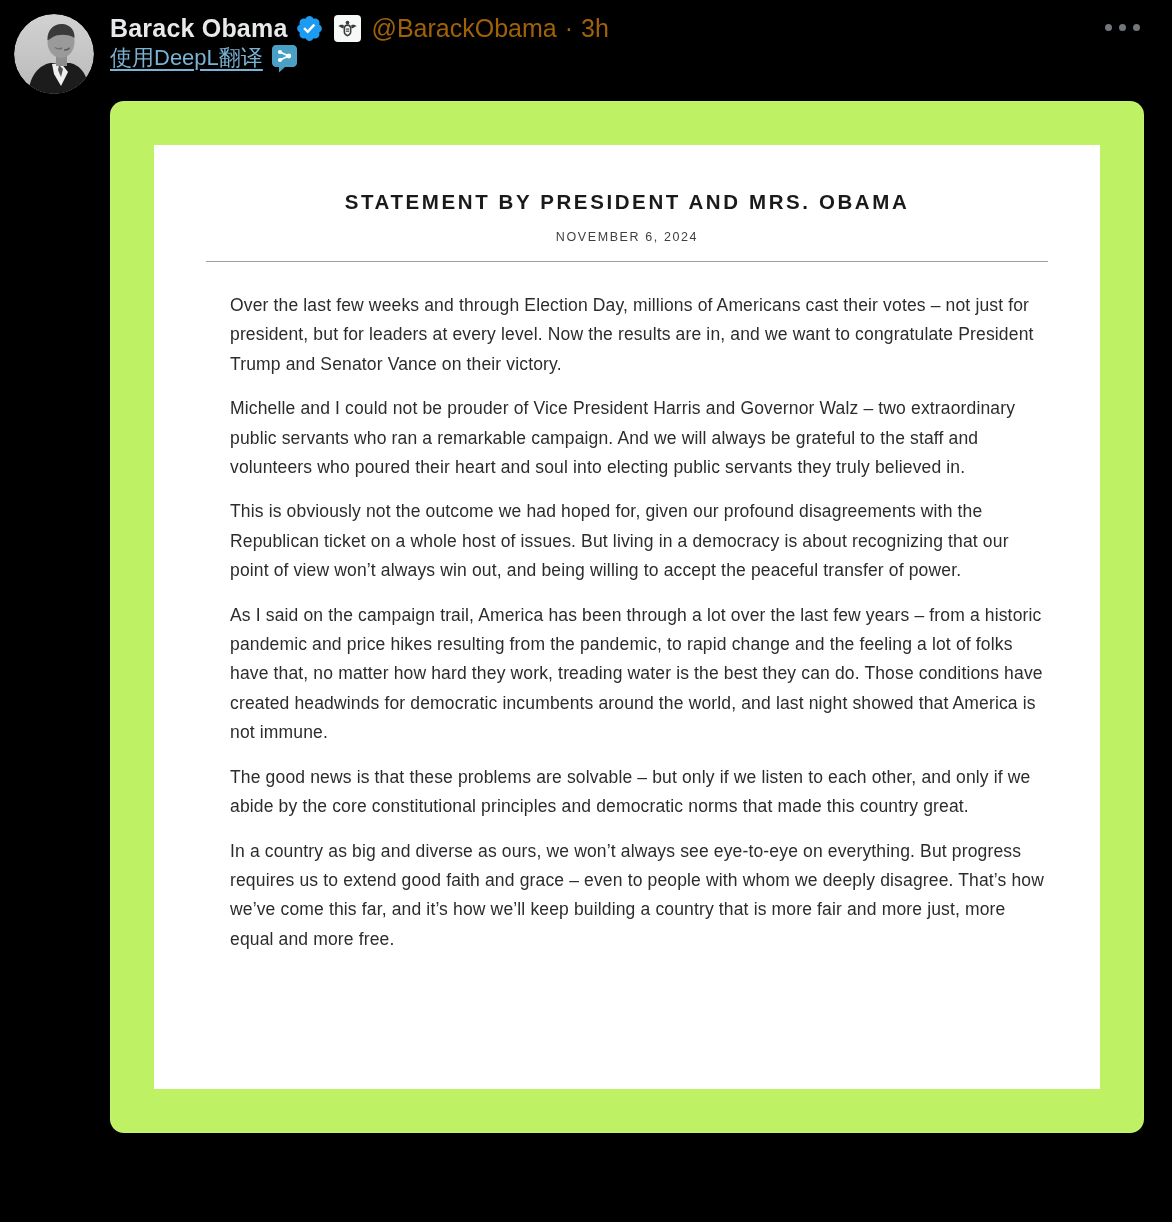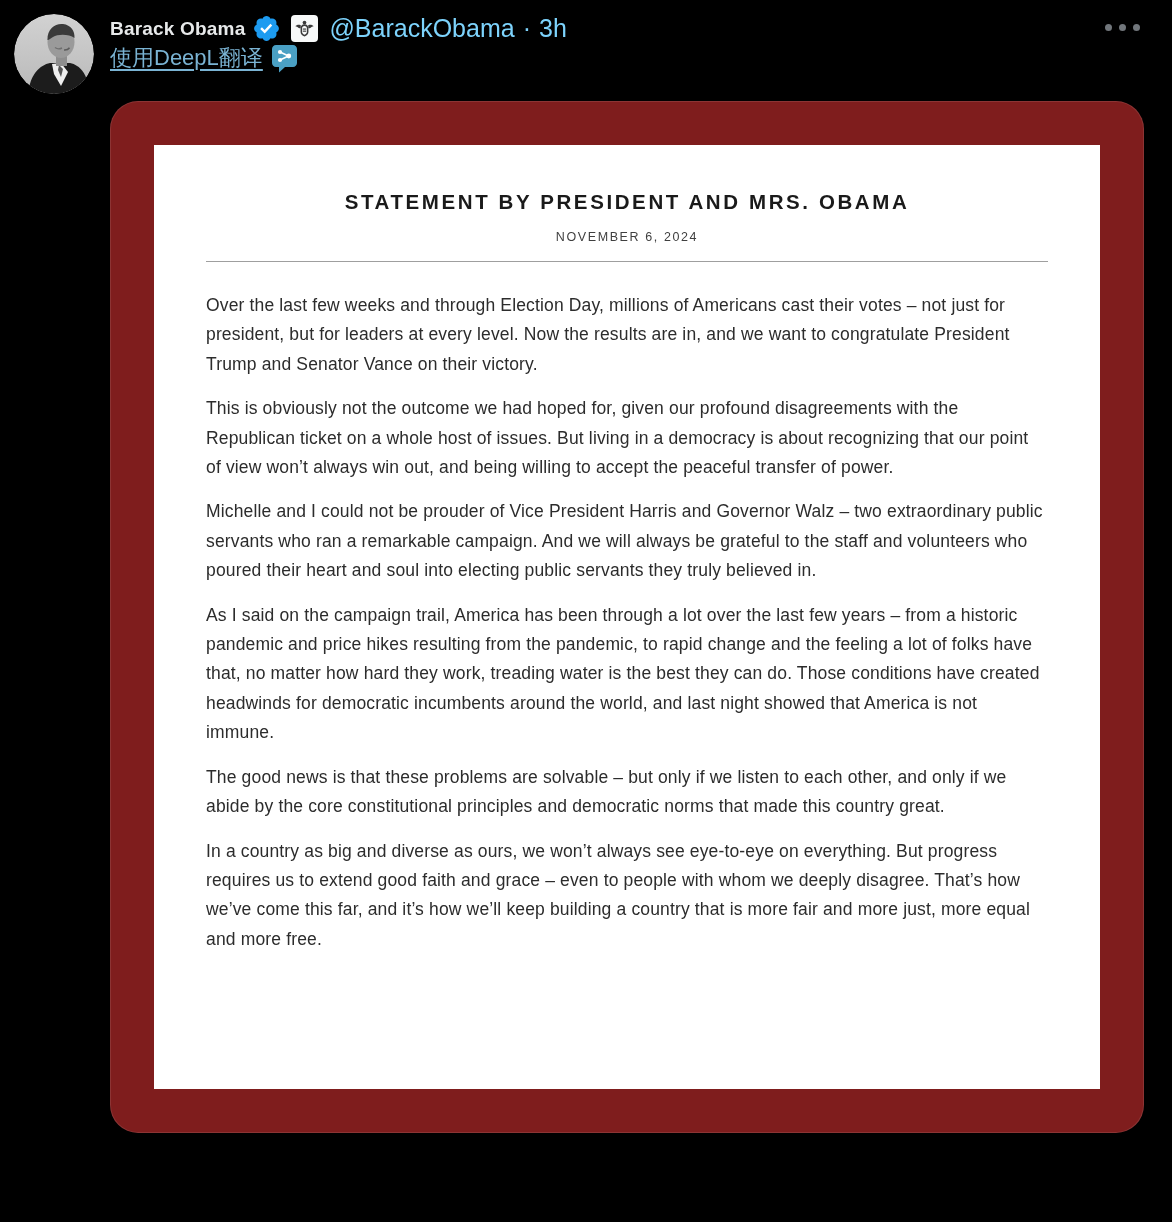--- a/index.html
+++ b/index.html
@@ -5,48 +5,48 @@
   * { margin:0; padding:0; box-sizing:border-box; }
   html,body { background:#000000; width:1172px; height:1222px; overflow:hidden; }
   body { font-family:"Liberation Sans", sans-serif; -webkit-font-smoothing:antialiased; }
 
   .post { display:flex; padding:14px 16px 0 14px; }
   .avatar-col { width:80px; flex:0 0 80px; margin-right:16px; }
   .avatar { width:80px; height:80px; border-radius:50%; overflow:hidden; display:block; cursor:pointer; }
   .content-col { flex:1; min-width:0; }
 
   .header-row { display:flex; align-items:center; }
-  .author-name { font-size:19px; font-weight:700; color:#e7e9ea; letter-spacing:0.2px; cursor:pointer; }
+  .author-name { font-size:25px; font-weight:700; color:#e7e9ea; letter-spacing:0.2px; cursor:pointer; }
   .verified-icon { width:29px; height:29px; margin-left:7px; flex:0 0 auto; }
   .gov-badge { width:27px; height:27px; margin-left:10px; background:#f7f9f9; border-radius:4px;
                display:flex; align-items:center; justify-content:center; flex:0 0 auto; }
-  .handle-group { display:flex; align-items:center; margin-left:11px; color:#7dd3fc; font-size:25px; font-weight:400; }
+  .handle-group { display:flex; align-items:center; margin-left:11px; color:#a16207; font-size:25px; font-weight:400; }
   .handle-group span { white-space:pre; }
   .sep { margin:0 8px; }
   .time { cursor:pointer; }
   .more-button { margin-left:auto; margin-right:14px; display:flex; gap:7px; align-items:center;
                  padding:6px 2px; cursor:pointer; align-self:flex-start; margin-top:4px; }
   .more-button .dot { width:7px; height:7px; border-radius:50%; background:#71767b; }
 
   .tweet-text { margin-top:9px; font-size:25px; line-height:32px; color:#e7e9ea; letter-spacing:0.1px; }
 
   .translate-row { display:flex; align-items:center; }
   .translate-link { font-size:22px; color:#7ab3d3; text-decoration:underline; text-underline-offset:4px; cursor:pointer; }
   .deepl-icon { width:27px; height:29px; margin-left:8px; cursor:pointer; }
 
-  .media-card { margin-top:28px; width:1034px; height:1032px; background:#7f1d1d;
-                border:1px solid rgba(255,255,255,0.10); border-radius:28px;
+  .media-card { margin-top:28px; width:1034px; height:1032px; background:#bef264;
+                border:1px solid rgba(255,255,255,0.10); border-radius:14px;
                 padding:43px; cursor:pointer; }
   .doc { background:#ffffff; width:100%; height:100%; padding:44px 52px 0 52px; }
 
   .doc-title { text-align:center; font-size:20.5px; font-weight:700; letter-spacing:2.6px;
                line-height:25px; color:#1a1a1a; }
   .doc-date { text-align:center; font-size:12.5px; letter-spacing:1.6px; color:#3f3f3f; margin-top:16px; }
   .doc-rule { border:none; border-top:1px solid #9f9f9f; margin-top:17px; }
-  .doc-body { margin-top:29px; }
+  .doc-body { margin-top:29px;margin-left:24px; }
   .doc-body p { font-size:17.5px; line-height:29.4px; color:#2c2c2c; letter-spacing:0.15px;
                 margin-bottom:15px; }
 </style>
 </head>
 <body>
 
 <div class="post">
 
   <div class="avatar-col">
     <span class="avatar">
@@ -128,22 +128,22 @@
 
     <div class="media-card">
       <div class="doc">
         <div class="doc-title">
           <div>STATEMENT BY PRESIDENT AND MRS. OBAMA</div>
         </div>
         <div class="doc-date">NOVEMBER 6, 2024</div>
         <hr class="doc-rule">
         <div class="doc-body">
           <p>Over the last few weeks and through Election Day, millions of Americans cast their votes – not just for president, but for leaders at every level. Now the results are in, and we want to congratulate President Trump and Senator Vance on their victory.</p>
+          <p>Michelle and I could not be prouder of Vice President Harris and Governor Walz – two extraordinary public servants who ran a remarkable campaign. And we will always be grateful to the staff and volunteers who poured their heart and soul into electing public servants they truly believed in.</p>
           <p>This is obviously not the outcome we had hoped for, given our profound disagreements with the Republican ticket on a whole host of issues. But living in a democracy is about recognizing that our point of view won’t always win out, and being willing to accept the peaceful transfer of power.</p>
-          <p>Michelle and I could not be prouder of Vice President Harris and Governor Walz – two extraordinary public servants who ran a remarkable campaign. And we will always be grateful to the staff and volunteers who poured their heart and soul into electing public servants they truly believed in.</p>
           <p>As I said on the campaign trail, America has been through a lot over the last few years – from a historic pandemic and price hikes resulting from the pandemic, to rapid change and the feeling a lot of folks have that, no matter how hard they work, treading water is the best they can do. Those conditions have created headwinds for democratic incumbents around the world, and last night showed that America is not immune.</p>
           <p>The good news is that these problems are solvable – but only if we listen to each other, and only if we abide by the core constitutional principles and democratic norms that made this country great.</p>
           <p>In a country as big and diverse as ours, we won’t always see eye-to-eye on everything. But progress requires us to extend good faith and grace – even to people with whom we deeply disagree. That’s how we’ve come this far, and it’s how we’ll keep building a country that is more fair and more just, more equal and more free.</p>
         </div>
       </div>
     </div>
 
   </div>
 </div>
 

